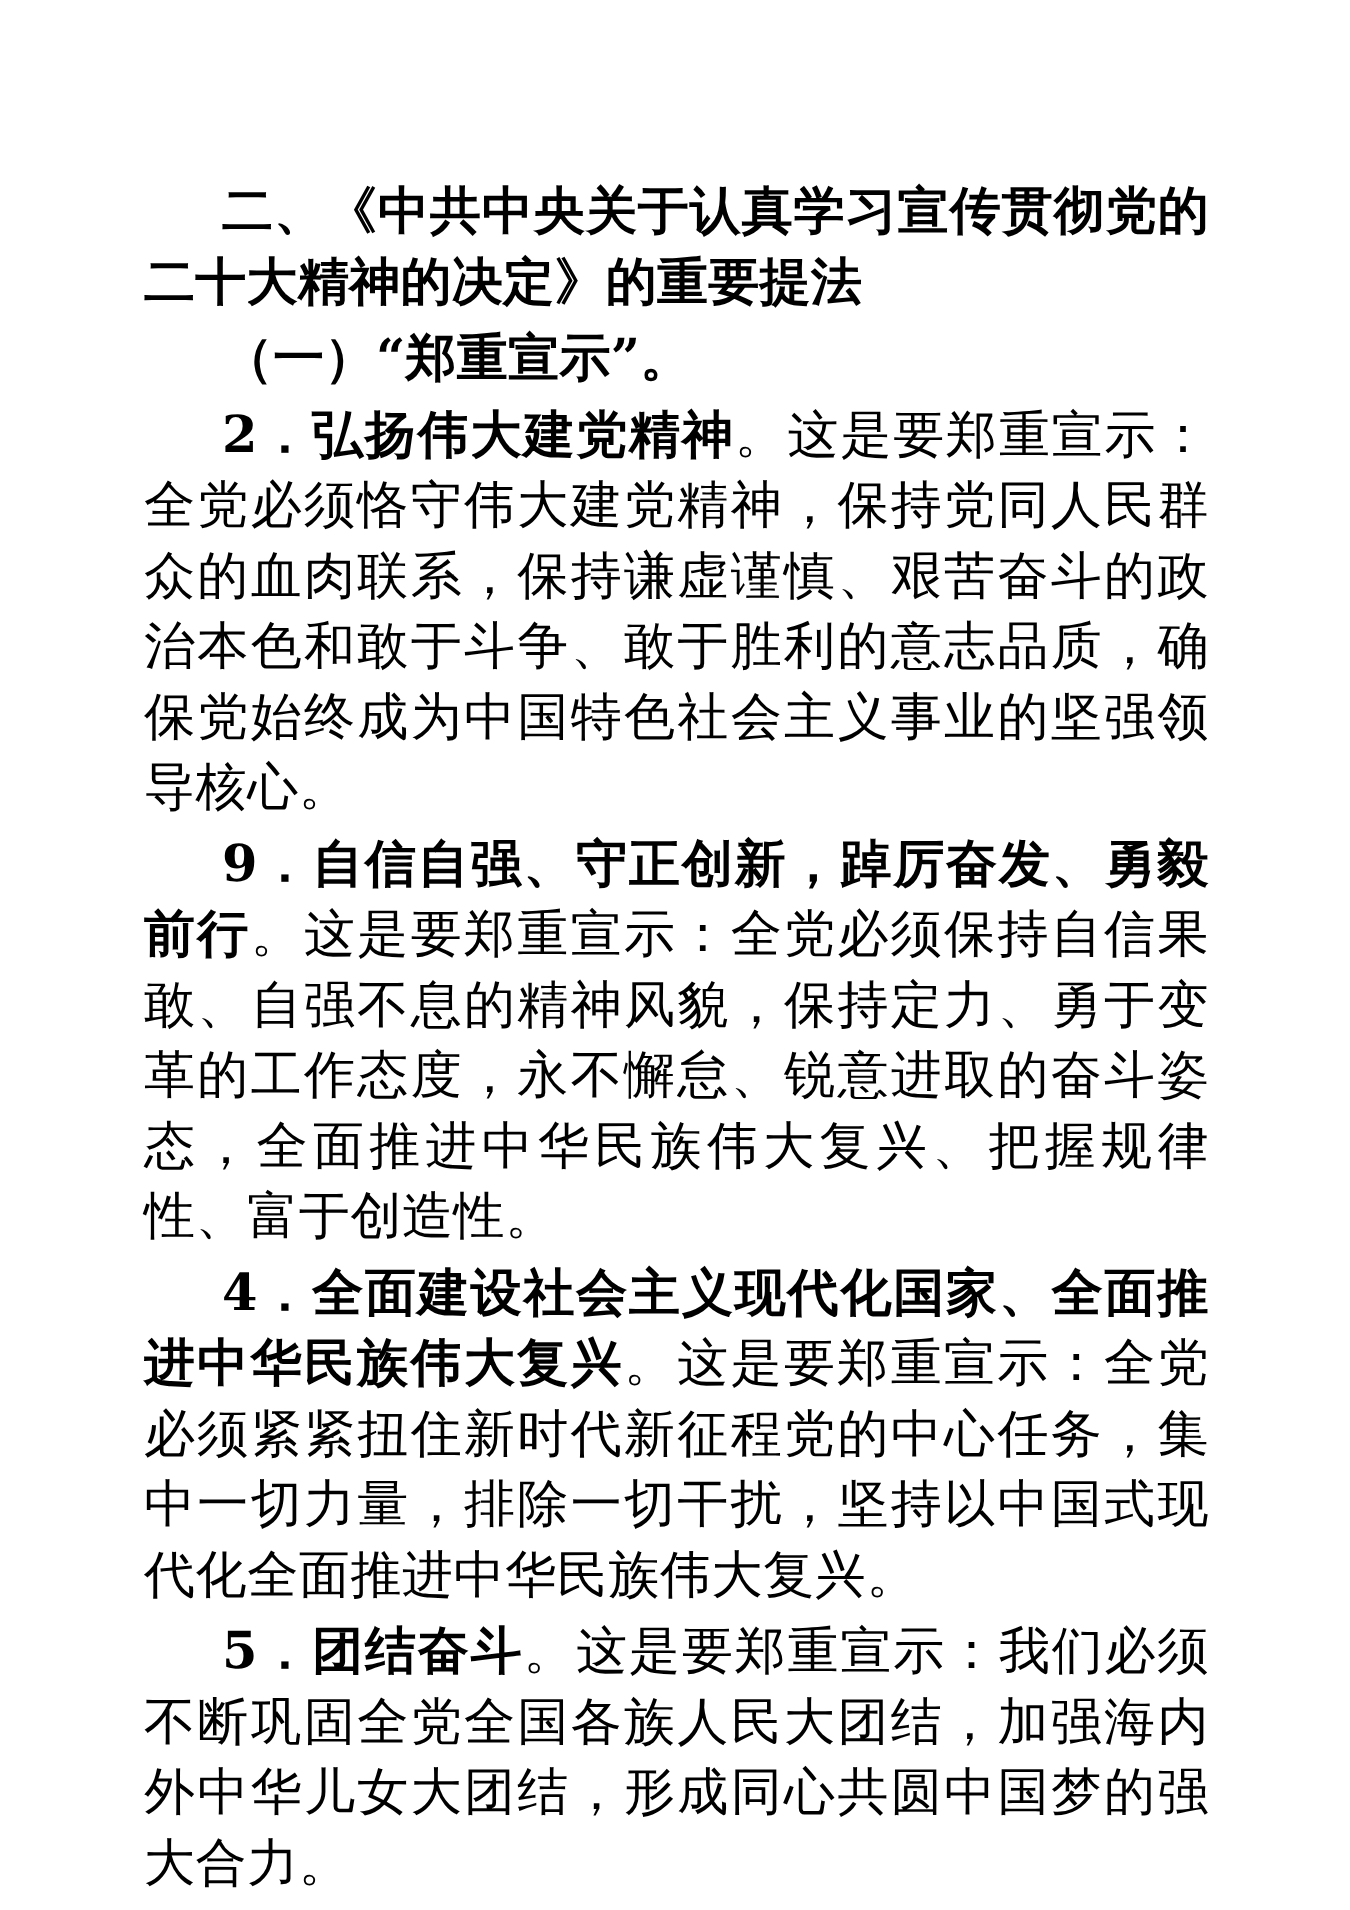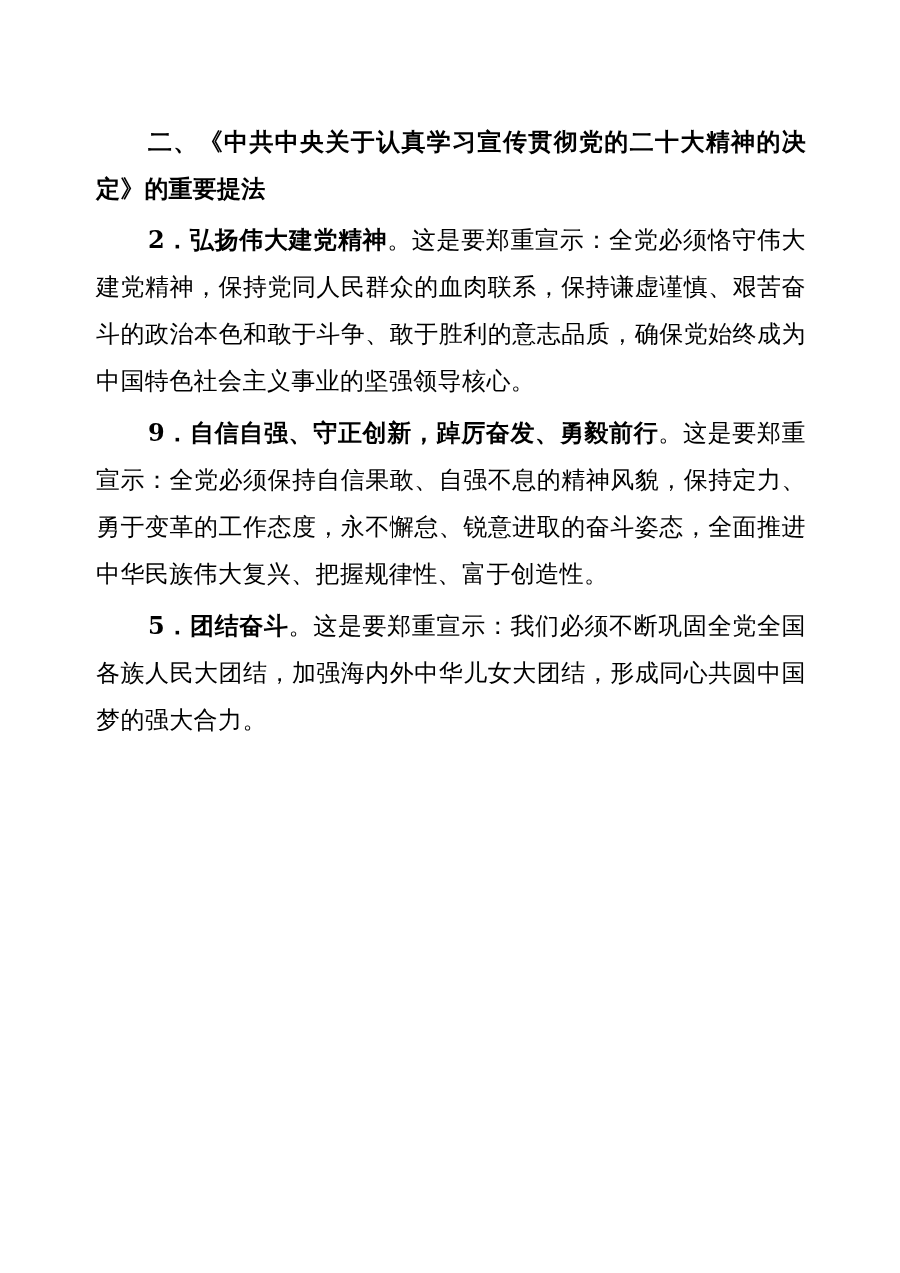--- a/index.html
+++ b/index.html
@@ -18,21 +18,21 @@
     color: #000000;
   }
   .content {
     position: absolute;
     left: 96px;
     top: 118px;
     width: 710px;
   }
   .para {
     margin: 0 0 4px 0;
-    font-size: 24px;
+    font-size: 34px;
     line-height: 47px;
     text-align: justify;
     text-justify: inter-ideograph;
     letter-spacing: 0.4px;
   }
   .indent {
     text-indent: 52px;
   }
   .heading {
     font-weight: bold;
@@ -53,24 +53,26 @@
   }
 </style>
 </head>
 <body>
 
 <div class="page">
   <div class="content">
 
     <p class="para indent heading">二、《中共中央关于认真学习宣传贯彻党的二十大精神的决定》的重要提法</p>
 
+    <p class="para indent heading">（一）“郑重宣示”。</p>
 
 
     <p class="para indent"><span class="bold">2．弘扬伟大建党精神</span><span>。这是要郑重宣示：全党必须恪守伟大建党精神，保持党同人民群众的血肉联系，保持谦虚谨慎、艰苦奋斗的政治本色和敢于斗争、敢于胜利的意志品质，确保党始终成为中国特色社会主义事业的坚强领导核心。</span></p>
 
     <p class="para indent"><span class="bold">9．自信自强、守正创新，踔厉奋发、勇毅前行</span><span>。这是要郑重宣示：全党必须保持自信果敢、自强不息的精神风貌，保持定力、勇于变革的工作态度，永不懈怠、锐意进取的奋斗姿态，全面推进中华民族伟大复兴、把握规律性、富于创造性。</span></p>
 
+    <p class="para indent"><span class="bold">4．全面建设社会主义现代化国家、全面推进中华民族伟大复兴</span><span>。这是要郑重宣示：全党必须紧紧扭住新时代新征程党的中心任务，集中一切力量，排除一切干扰，坚持以中国式现代化全面推进中华民族伟大复兴。</span></p>
 
     <p class="para indent"><span class="bold">5．团结奋斗</span><span>。这是要郑重宣示：我们必须不断巩固全党全国各族人民大团结，加强海内外中华儿女大团结，形成同心共圆中国梦的强大合力。</span></p>
 
   </div>
 
 </div>
 
 </body></html>

